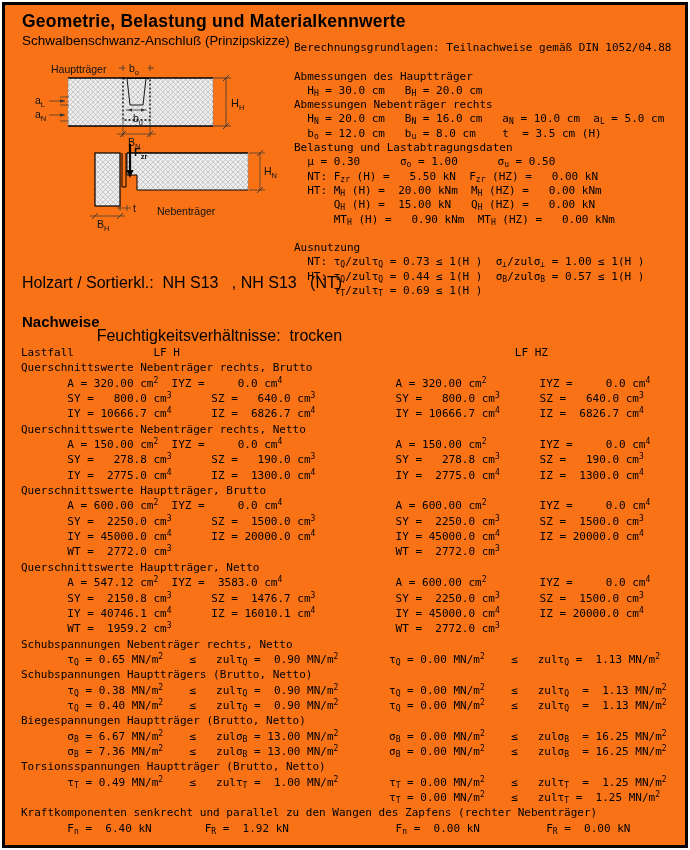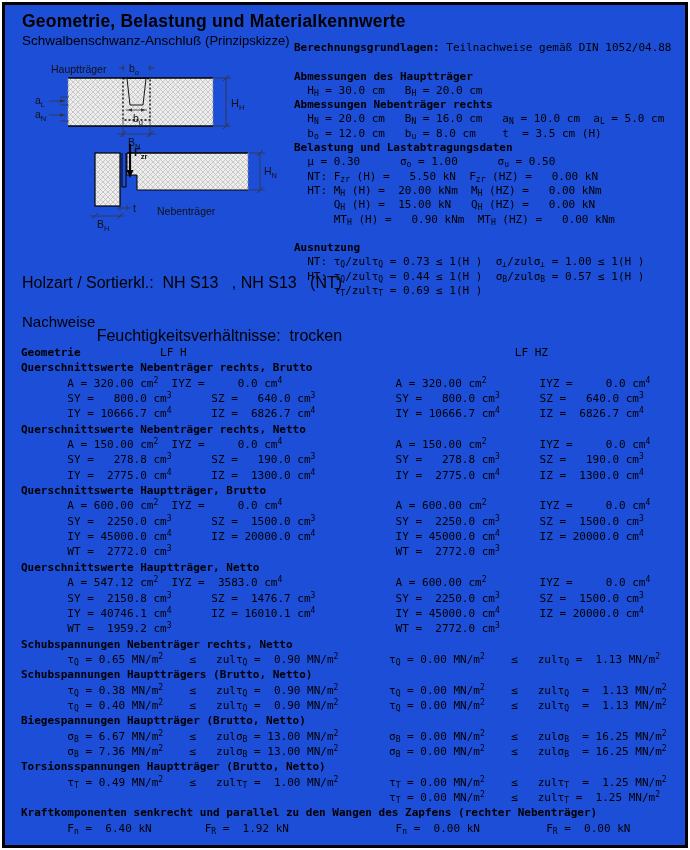--- a/index.html
+++ b/index.html
@@ -1,32 +1,32 @@
 <!DOCTYPE html>
 <html><head>
 <meta charset="utf-8">
 <style>
   html,body{margin:0;padding:0;background:#fff;}
   body{width:690px;height:850px;position:relative;overflow:hidden;
        font-family:"Liberation Sans",sans-serif;color:#000;}
-  .frame{position:absolute;inset:2px;border:3px solid #000;background:#1d4ed8;}
+  .frame{position:absolute;inset:2px;border:3px solid #000;background:#f97316;}
   .page-title{position:absolute;left:17px;top:6px;margin:0;font-size:17.5px;
        font-weight:bold;letter-spacing:0.2px;}
   .subtitle{position:absolute;left:17px;top:28px;font-size:13.5px;white-space:pre;}
   .subtitle .note{font-size:13px;}
   .diagram{position:absolute;left:18px;top:52px;}
   .holzart{position:absolute;left:17px;top:234px;font-size:16px;
        line-height:17.5px;white-space:pre;text-align:right;}
   .mono{font-family:"DejaVu Sans Mono",monospace;font-size:11px;color:#000;}
-  .mono b{font-weight:bold;}
+  .mono b{font-weight:normal;}
   .mono sub{font-size:8px;vertical-align:-0.25em;line-height:0;}
   .mono sup{font-size:8px;vertical-align:0.45em;line-height:0;}
   .basis{position:absolute;left:289px;top:36px;}
   .tline{height:14.3px;line-height:14.3px;white-space:pre;}
-  .nachweise-heading{position:absolute;left:17px;top:308px;margin:0;font-size:15px;font-weight:normal;}
+  .nachweise-heading{position:absolute;left:17px;top:308px;margin:0;font-size:15px;font-weight:bold;}
   .vtable{position:absolute;left:16px;top:340px;width:668px;}
   .trow{position:relative;height:15.35px;line-height:15.35px;white-space:pre;}
   .trow .lcol{white-space:pre;}
   .trow .rcol{position:absolute;left:368px;top:0;white-space:pre;}
   
   .diagram text{font-family:"Liberation Sans",sans-serif;font-size:10.5px;fill:#111;}
   .diagram .ss{font-size:7.5px;}
   .diagram .fw{font-weight:bold;font-size:11px;}
 </style>
 </head>
@@ -125,21 +125,21 @@
       <div class="tline">&nbsp;</div>
       <div class="tline"><b>Ausnutzung</b></div>
       <div class="tline">  NT: τ<sub>Q</sub>/zulτ<sub>Q</sub> = 0.73 ≤ 1(H )  σ<sub>⊥</sub>/zulσ<sub>⊥</sub> = 1.00 ≤ 1(H )</div>
       <div class="tline">  HT: τ<sub>Q</sub>/zulτ<sub>Q</sub> = 0.44 ≤ 1(H )  σ<sub>B</sub>/zulσ<sub>B</sub> = 0.57 ≤ 1(H )</div>
       <div class="tline">      τ<sub>T</sub>/zulτ<sub>T</sub> = 0.69 ≤ 1(H )</div>
     </div>
 
   <h2 class="nachweise-heading">Nachweise</h2>
 
   <div class="vtable mono">
-      <div class="trow"><span class="lcol"><b>Geometrie</b>            LF H</span><span class="rcol">                   LF HZ</span></div>
+      <div class="trow"><span class="lcol"><b>Lastfall</b>            LF H</span><span class="rcol">                   LF HZ</span></div>
       <div class="trow"><b>Querschnittswerte Nebenträger rechts, Brutto</b></div>
       <div class="trow"><span class="lcol">       A = 320.00 cm<sup>2</sup>  IYZ =     0.0 cm<sup>4</sup></span><span class="rcol"> A = 320.00 cm<sup>2</sup>        IYZ =     0.0 cm<sup>4</sup></span></div>
       <div class="trow"><span class="lcol">       SY =   800.0 cm<sup>3</sup>      SZ =   640.0 cm<sup>3</sup></span><span class="rcol"> SY =   800.0 cm<sup>3</sup>      SZ =   640.0 cm<sup>3</sup></span></div>
       <div class="trow"><span class="lcol">       IY = 10666.7 cm<sup>4</sup>      IZ =  6826.7 cm<sup>4</sup></span><span class="rcol"> IY = 10666.7 cm<sup>4</sup>      IZ =  6826.7 cm<sup>4</sup></span></div>
       <div class="trow"><b>Querschnittswerte Nebenträger rechts, Netto</b></div>
       <div class="trow"><span class="lcol">       A = 150.00 cm<sup>2</sup>  IYZ =     0.0 cm<sup>4</sup></span><span class="rcol"> A = 150.00 cm<sup>2</sup>        IYZ =     0.0 cm<sup>4</sup></span></div>
       <div class="trow"><span class="lcol">       SY =   278.8 cm<sup>3</sup>      SZ =   190.0 cm<sup>3</sup></span><span class="rcol"> SY =   278.8 cm<sup>3</sup>      SZ =   190.0 cm<sup>3</sup></span></div>
       <div class="trow"><span class="lcol">       IY =  2775.0 cm<sup>4</sup>      IZ =  1300.0 cm<sup>4</sup></span><span class="rcol"> IY =  2775.0 cm<sup>4</sup>      IZ =  1300.0 cm<sup>4</sup></span></div>
       <div class="trow"><b>Querschnittswerte Hauptträger, Brutto</b></div>
       <div class="trow"><span class="lcol">       A = 600.00 cm<sup>2</sup>  IYZ =     0.0 cm<sup>4</sup></span><span class="rcol"> A = 600.00 cm<sup>2</sup>        IYZ =     0.0 cm<sup>4</sup></span></div>

